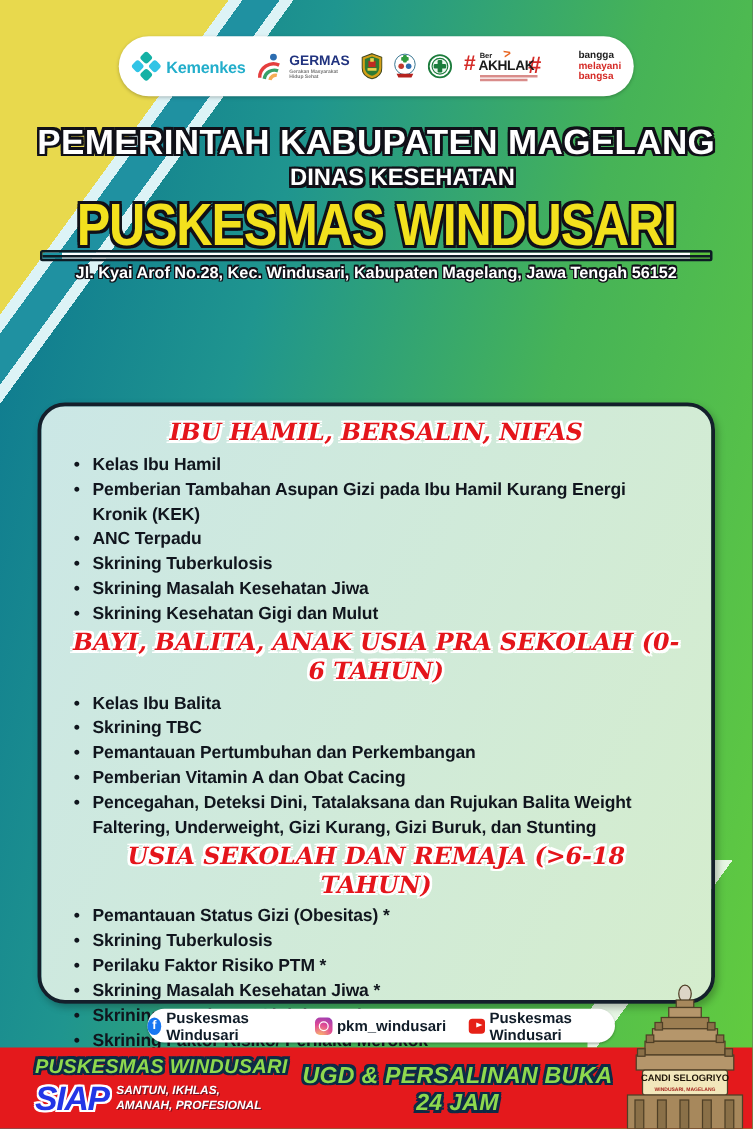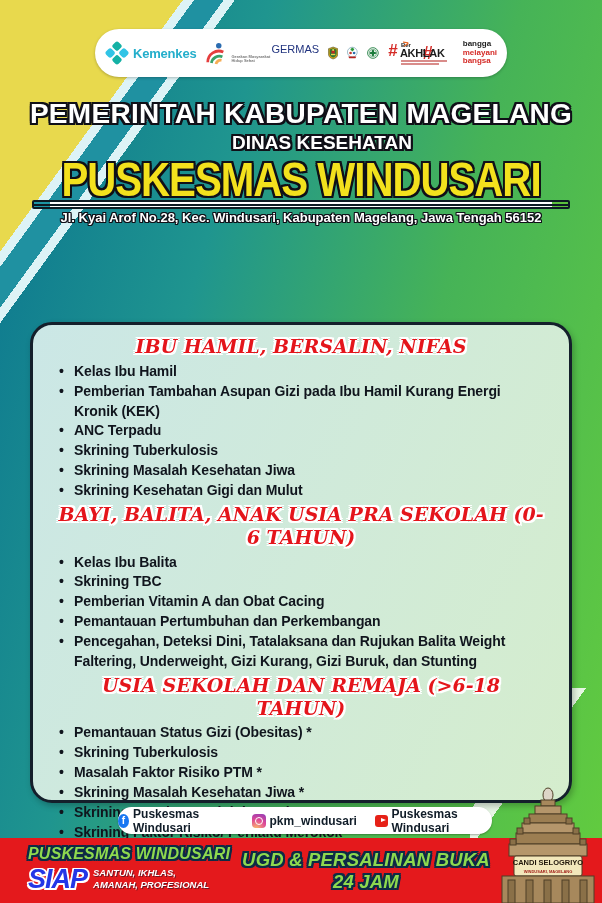--- a/index.html
+++ b/index.html
@@ -29,21 +29,21 @@
   }
   
   .logo-pill {
     position: absolute; top: 29px; left: 95px; width: 412px; height: 48px; z-index: 2;
     background: #fff; border-radius: 26px; box-shadow: 0 1px 3px rgba(0,0,0,.25);
     display: flex; align-items: center; justify-content: center; gap: 9px; padding: 0 10px;
   }
   .lg { display: flex; align-items: center; gap: 4px; }
   .lg-kemenkes .txt { color: #23aecb; font-weight: bold; font-size: 13px; letter-spacing: -0.2px; }
   .lg-germas .col { display: flex; flex-direction: column; line-height: 1; }
-  .lg-germas .g-main { color: #21337f; font-weight: normal; font-size: 11px; margin-left: 40px; }
+  .lg-germas .g-main { color: #21337f; font-weight: bold; font-size: 11px; }
   .lg-germas .g-sub { color: #777; font-size: 4px; font-weight: bold; }
   .lg-akhlak { position: relative; width: 64px; height: 30px; }
   .lg-akhlak .hash { position: absolute; left: 0; top: 3px; color: #d52b27; font-size: 17px; font-weight: bold; font-style: italic; }
   .lg-akhlak .ber { position: absolute; left: 13px; top: 4px; color: #222; font-size: 6px; font-weight: bold; }
   .lg-akhlak .akh { position: absolute; left: 12px; top: 9px; color: #1b1b1b; font-size: 11px; font-weight: bold; letter-spacing: -0.3px; }
   .lg-akhlak .arrow { position: absolute; right: 4px; top: 0px; color: #e8641f; font-size: 10px; font-weight: bold; transform: rotate(-12deg); }
   .lg-akhlak .bar { position: absolute; left: 13px; height: 2px; background: #d98c8a; }
   .lg-akhlak .b1 { top: 22px; width: 46px; }
   .lg-akhlak .b2 { top: 25px; width: 38px; }
   .lg-bangga { display: flex; align-items: center; gap: 2px; }
@@ -207,29 +207,29 @@
         <li>Pemberian Tambahan Asupan Gizi pada Ibu Hamil Kurang Energi Kronik (KEK)</li>
         <li>ANC Terpadu</li>
         <li>Skrining Tuberkulosis</li>
         <li>Skrining Masalah Kesehatan Jiwa</li>
         <li>Skrining Kesehatan Gigi dan Mulut</li>
       </ul>
     <div class="sec-h ow2">BAYI, BALITA, ANAK USIA PRA SEKOLAH (0-6 TAHUN)</div>
     <ul>
         <li>Kelas Ibu Balita</li>
         <li>Skrining TBC</li>
+        <li>Pemantauan Pertumbuhan dan Perkembangan</li>
         <li>Pemberian Vitamin A dan Obat Cacing</li>
-        <li>Pemantauan Pertumbuhan dan Perkembangan</li>
         <li>Pencegahan, Deteksi Dini, Tatalaksana dan Rujukan Balita Weight Faltering, Underweight, Gizi Kurang, Gizi Buruk, dan Stunting</li>
       </ul>
     <div class="sec-h ow2">USIA SEKOLAH DAN REMAJA (&gt;6-18 TAHUN)</div>
     <ul>
         <li>Pemantauan Status Gizi (Obesitas) *</li>
         <li>Skrining Tuberkulosis</li>
-        <li>Masalah Faktor Risiko PTM *</li>
+        <li>Perilaku Faktor Risiko PTM *</li>
         <li>Skrining Masalah Kesehatan Jiwa *</li>
         <li>Skrining Kesehatan Gigi dan Mulut *</li>
         <li>Skrining Faktor Risiko/ Perilaku Merokok *</li>
       </ul>
   </div>
 
   <div class="social">
     <div class="soc-item">
       <span class="ic-fb">f</span>
       <span>Puskesmas Windusari</span>

